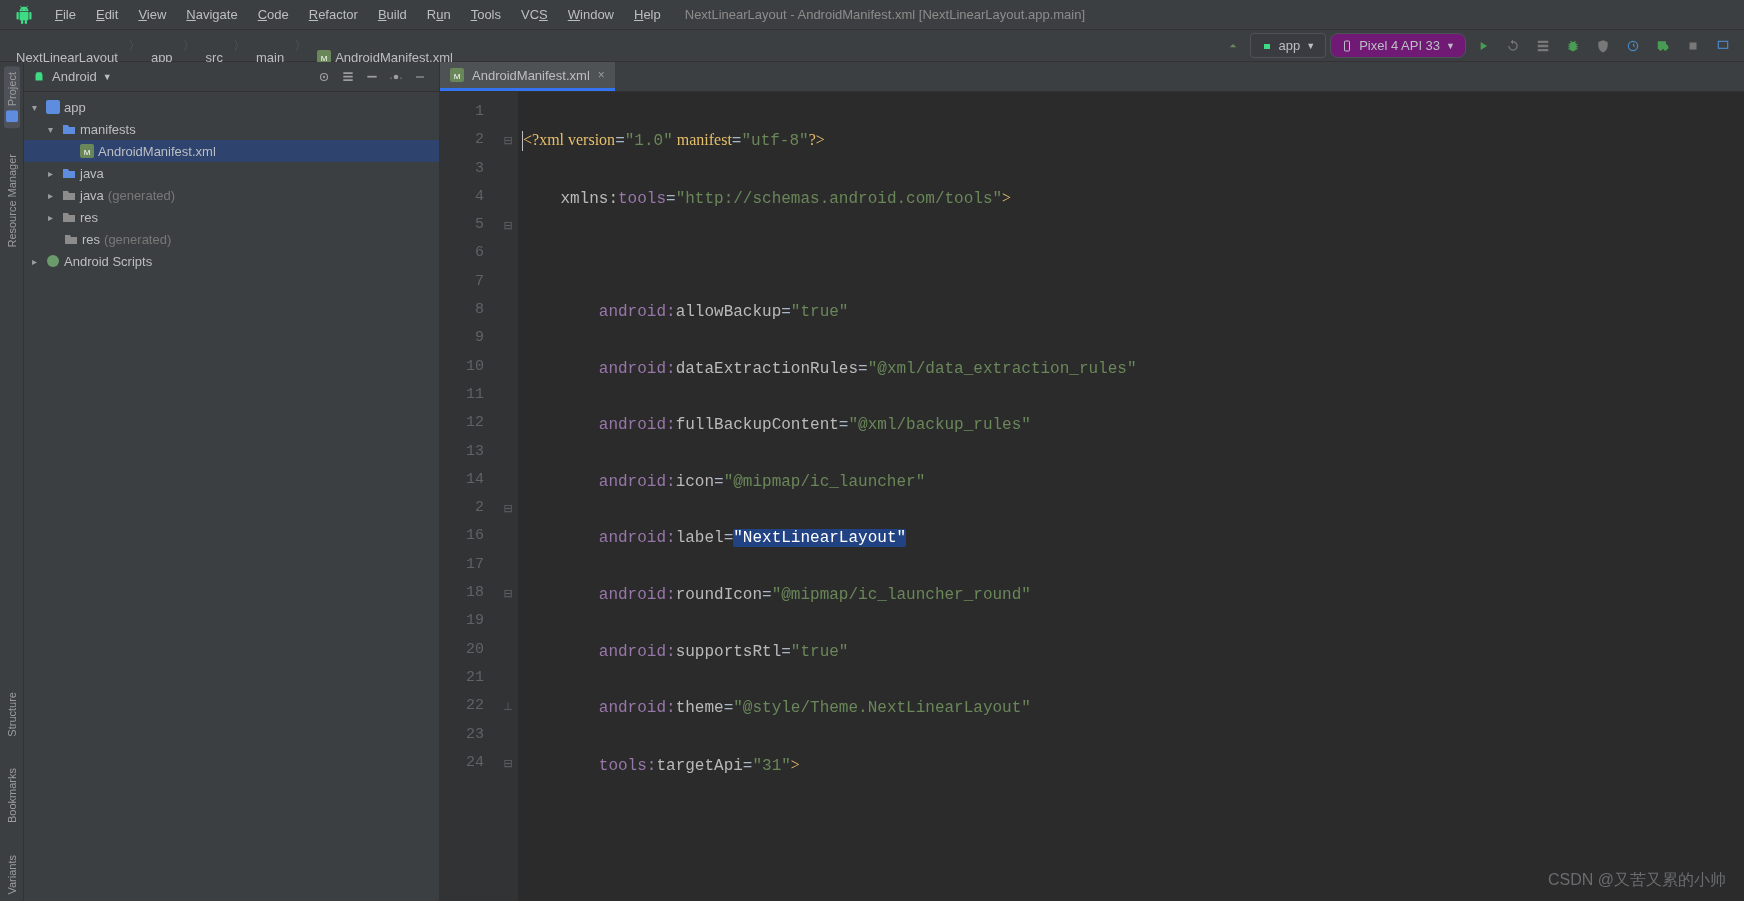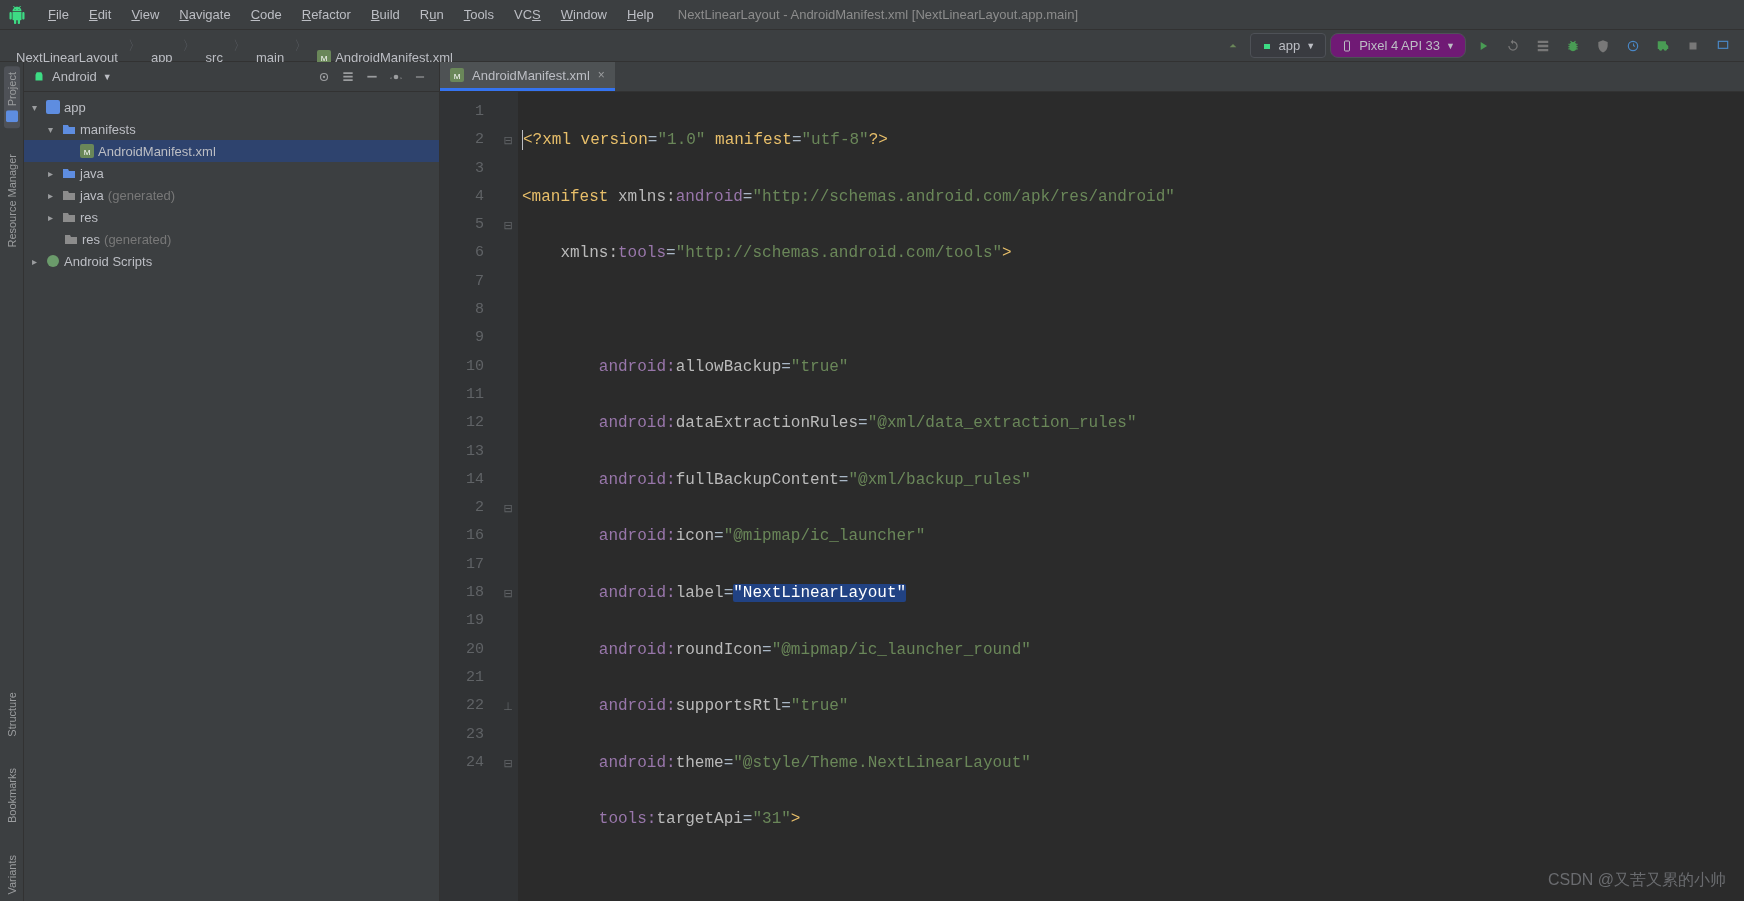--- a/index.html
+++ b/index.html
@@ -12,21 +12,21 @@
   height: 901px;
   overflow: hidden;
   position: relative;
 }
 
 .menu-bar {
   height: 30px;
   background: #3c3f41;
   display: flex;
   align-items: center;
-  padding: 0 8px;
+  padding: 0 15px;
   border-bottom: 1px solid #323232;
 }
 .menu-logo { width: 18px; height: 18px; margin-right: 12px; }
 .menu-item {
   padding: 4px 10px;
   cursor: pointer;
   color: #bcbec4;
 }
 .menu-item .underline { text-decoration: underline; }
 .window-title {
@@ -197,21 +197,21 @@
   color: #a9b7c6;
   position: relative;
 }
 .cursor-line {
   display: inline-block;
   width: 1px;
   height: 20px;
   background: #bcbec4;
   vertical-align: middle;
 }
-.tag { color: #e8bf6a; }
+.tag { color: #e8bf6a; font-family: Liberation Serif, serif; }
 .attr-ns { color: #9876aa; }
 .attr-name { color: #bababa; }
 .eq { color: #a9b7c6; }
 .str { color: #6a8759; }
 .sel-highlight { background: #214283; color: #fff; border-radius: 2px; }
 
 .watermark {
   position: absolute;
   right: 18px;
   bottom: 10px;
@@ -525,21 +525,20 @@
           <div>⊟</div>
           <div></div>
           <div></div>
           <div></div>
           <div>⊥</div>
           <div></div>
           <div>⊟</div>
       </div>
       <div class="code-col">
 <div><span class="cursor-line"></span><span class="tag">&lt;?xml version</span><span class="eq">=</span><span class="str">"1.0"</span><span class="tag"> manifest</span><span class="eq">=</span><span class="str">"utf-8"</span><span class="tag">?&gt;</span></div>
-<div><span class="tag">&lt;manifest </span><span class="attr-name">xmlns:</span><span class="attr-ns">android</span><span class="eq">=</span><span class="str">"http://schemas.android.com/apk/res/android"</span></div>
 <div><span class="attr-name">    xmlns:</span><span class="attr-ns">tools</span><span class="eq">=</span><span class="str">"http://schemas.android.com/tools"</span><span class="tag">&gt;</span></div>
 <div> </div>
 <div><span>        </span><span class="attr-ns">android:</span><span class="attr-name">allowBackup</span><span class="eq">=</span><span class="str">"true"</span></div>
 <div><span>        </span><span class="attr-ns">android:</span><span class="attr-name">dataExtractionRules</span><span class="eq">=</span><span class="str">"@xml/data_extraction_rules"</span></div>
 <div><span>        </span><span class="attr-ns">android:</span><span class="attr-name">fullBackupContent</span><span class="eq">=</span><span class="str">"@xml/backup_rules"</span></div>
 <div><span>        </span><span class="attr-ns">android:</span><span class="attr-name">icon</span><span class="eq">=</span><span class="str">"@mipmap/ic_launcher"</span></div>
 <div><span>        </span><span class="attr-ns">android:</span><span class="attr-name">label</span><span class="eq">=</span><span class="str sel-highlight">"NextLinearLayout"</span></div>
 <div><span>        </span><span class="attr-ns">android:</span><span class="attr-name">roundIcon</span><span class="eq">=</span><span class="str">"@mipmap/ic_launcher_round"</span></div>
 <div><span>        </span><span class="attr-ns">android:</span><span class="attr-name">supportsRtl</span><span class="eq">=</span><span class="str">"true"</span></div>
 <div><span>        </span><span class="attr-ns">android:</span><span class="attr-name">theme</span><span class="eq">=</span><span class="str">"@style/Theme.NextLinearLayout"</span></div>

